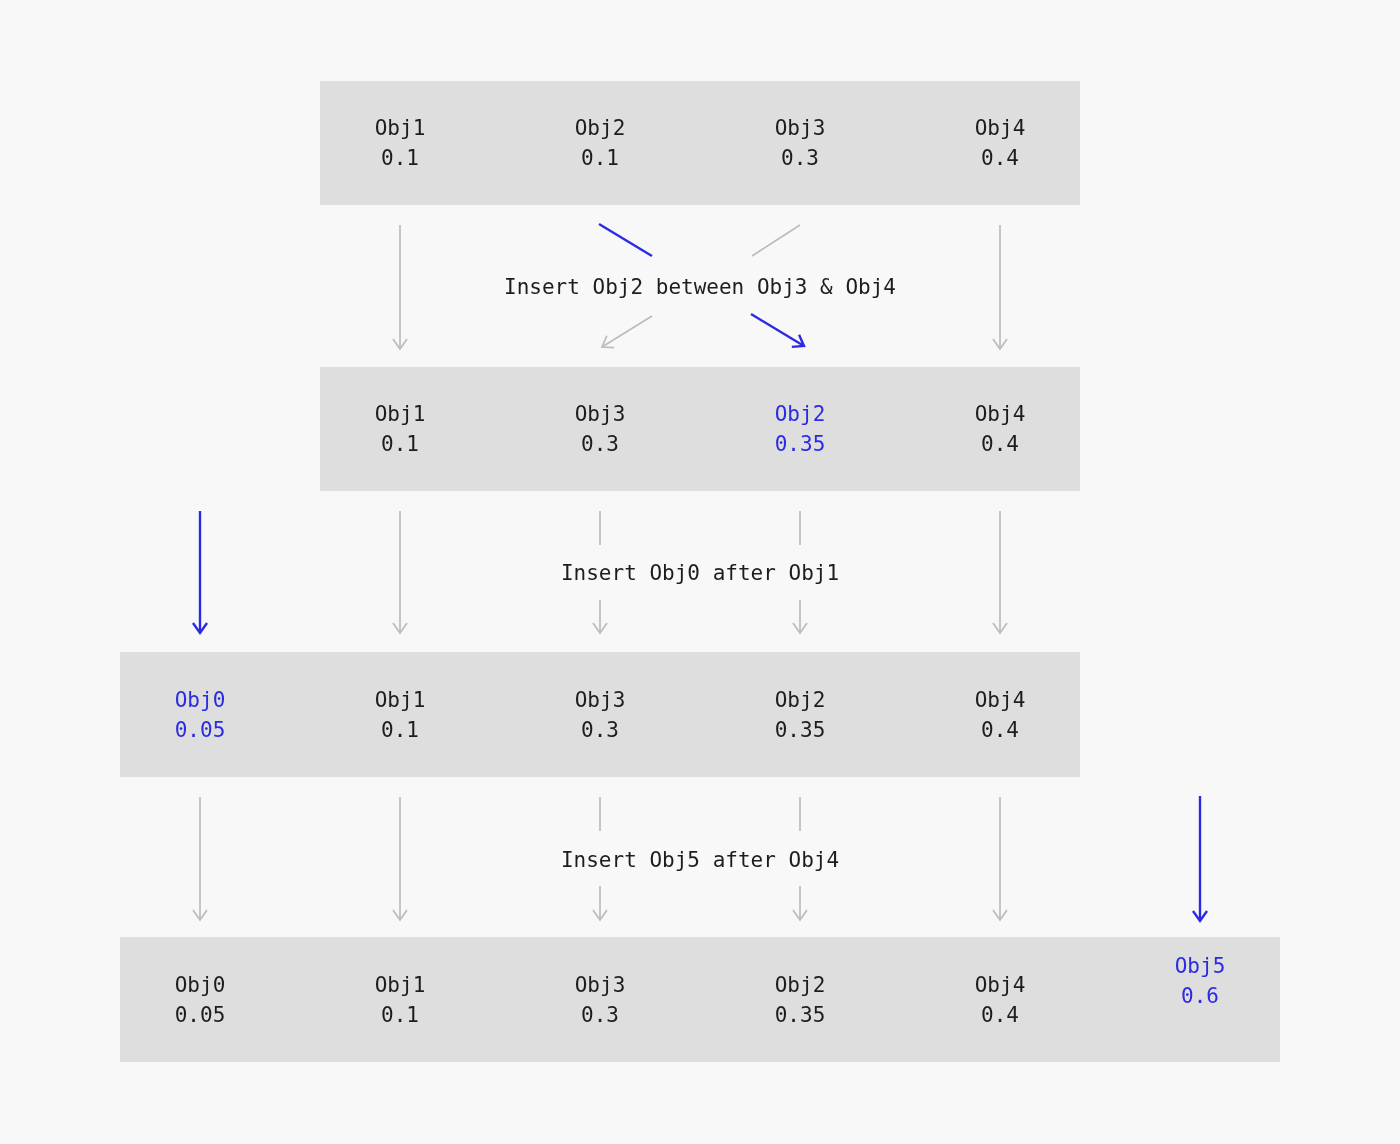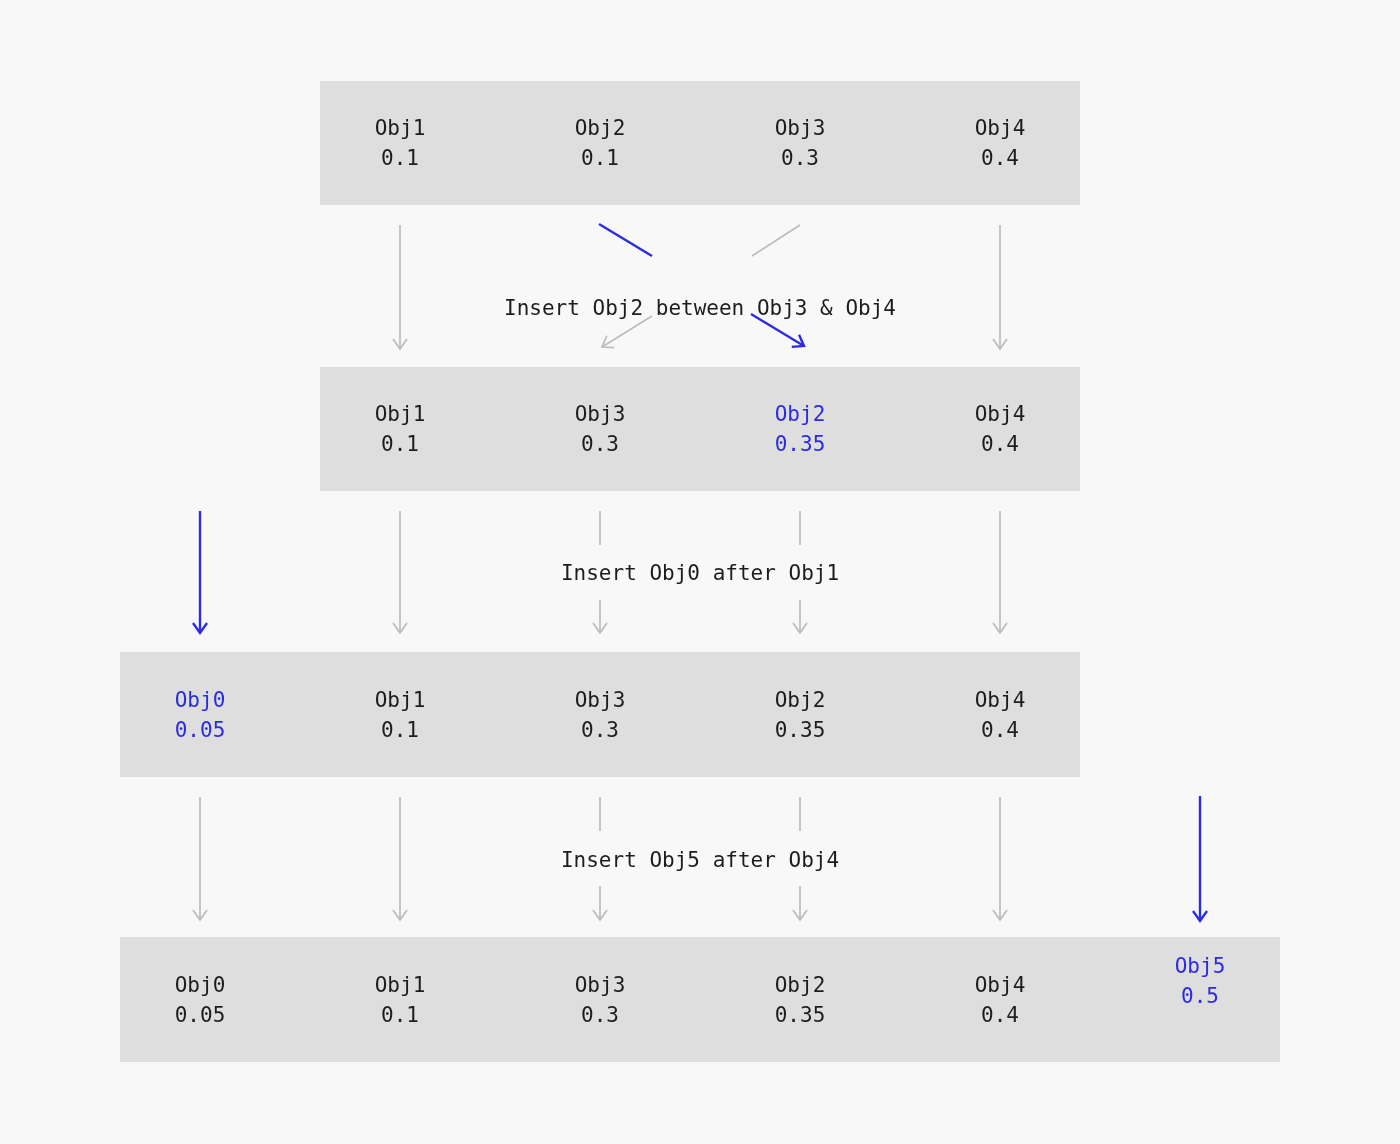--- a/index.html
+++ b/index.html
@@ -161,20 +161,20 @@
   <div class="cell" style="left:700px; top:937px; height:125px;" data-hl="false">
     <div>Obj2</div>
     <div>0.35</div>
   </div>
   <div class="cell" style="left:900px; top:937px; height:125px;" data-hl="false">
     <div>Obj4</div>
     <div>0.4</div>
   </div>
   <div class="cell" style="left:1100px; top:937px; height:88px;" data-hl="true">
     <div>Obj5</div>
-    <div>0.5</div>
+    <div>0.6</div>
   </div>
 
-  <div class="op-label" style="top:272px;margin-top:21px;">Insert Obj2 between Obj3 &amp; Obj4</div>
+  <div class="op-label" style="top:272px;">Insert Obj2 between Obj3 &amp; Obj4</div>
   <div class="op-label" style="top:558px;">Insert Obj0 after Obj1</div>
   <div class="op-label" style="top:845px;">Insert Obj5 after Obj4</div>
 
 </div>
 
 </body></html>

